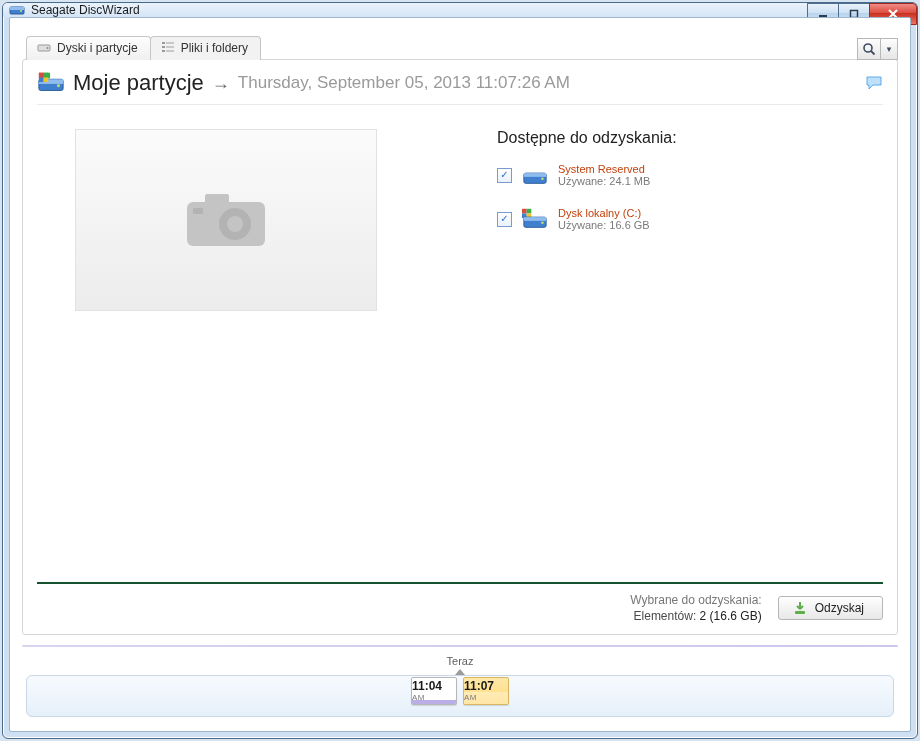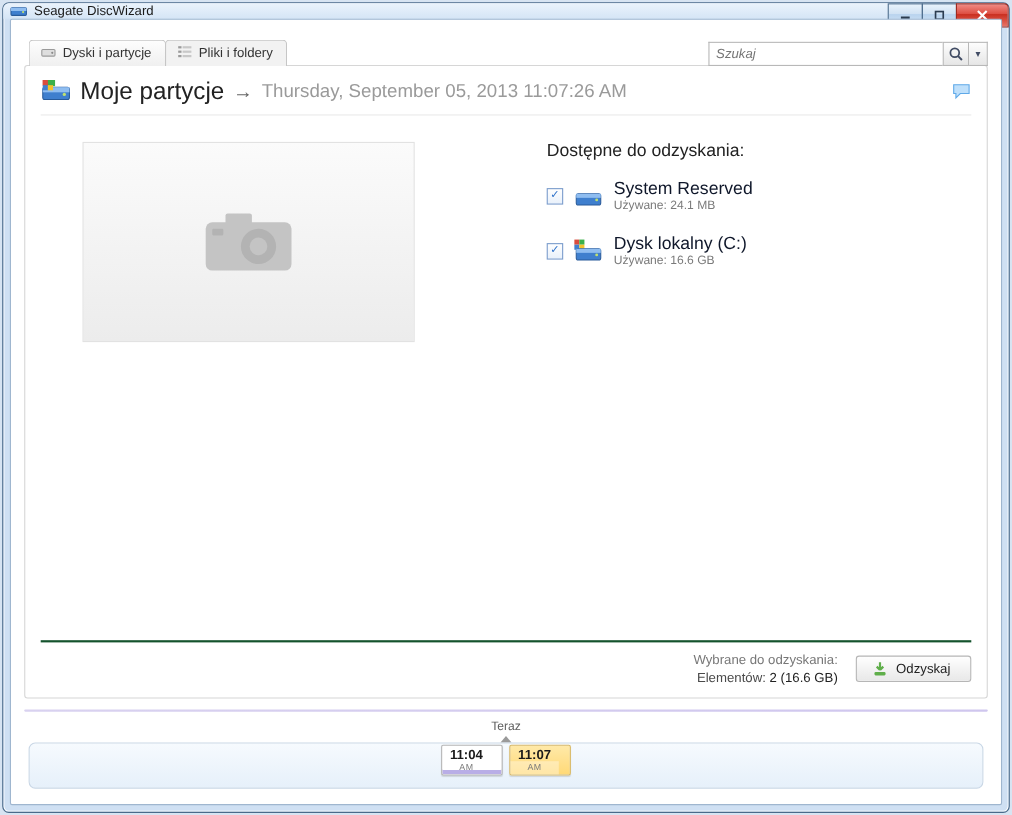--- a/index.html
+++ b/index.html
@@ -185,21 +185,21 @@
   }
   .chk {
     width: 13px; height: 13px;
     border: 1px solid #7a9ccc;
     background: linear-gradient(#fefefe, #e9f1fb);
     display: inline-flex; align-items: center; justify-content: center;
     color: #2a6fc9; font-size: 10px; line-height: 1;
   }
   .drive-icon { width: 26px; height: 20px; display:inline-flex; align-items:center; justify-content:center; }
   .part-text { display: flex; flex-direction: column; }
-  .part-name { font-size: 16px; color: #0f172a; }
+  .part-name { font-size: 11px; color: #c2410c; }
   .part-used { font-size: 11px; color: #7a7a7a; }
 
   .panel-footer {
     border-top: 2px solid #14532d;
     padding-top: 8px;
     display: flex; align-items: center; justify-content: flex-end;
     gap: 16px;
   }
   .summary { text-align: right; color: #4a4a4a; line-height: 1.35; }
   .summary .lbl { color: #777; }
@@ -243,22 +243,22 @@
   }
   .tl-chips {
     position: absolute; left: 50%; top: 22px; transform: translateX(-50%);
     display: flex; gap: 6px;
   }
   .chip {
     width: 44px;
     border: 1px solid #b7b7b7;
     border-radius: 2px;
     background: #ffffff;
-    text-align: center;
-    padding: 2px 10px 0 0;
+    text-align: left;
+    padding: 2px 0 0 0;
     box-shadow: 0 1px 1px rgba(0,0,0,.12);
   }
   .chip .ct { font-size: 12px; font-weight: bold; color: #1a1a1a; line-height: 1; }
   .chip .cp { font-size: 8px; color: #7a7a7a; letter-spacing: .5px; padding: 1px 0 2px 0; }
   .chip.active {
     background: linear-gradient(#ffe9a8, #ffd977);
     border-color: #d9b760;
   }
   .chip.active .cp { background: rgba(255,255,255,.35); }
   .chip:not(.active) {
@@ -324,21 +324,20 @@
                 <rect x="5" y="5" width="8" height="2" fill="#c8c8c8"></rect>
               <rect x="1" y="9" width="3" height="2" fill="#9a9a9a"></rect>
                 <rect x="5" y="9" width="8" height="2" fill="#c8c8c8"></rect>
             </svg>
           </span>
           <span>Pliki i foldery</span>
         </div>
       </div>
 
       <div class="search-wrap">
-        <input class="search-input" placeholder="Szukaj" style="">
         <div class="search-btn">
           <span>
             <svg width="14" height="14" viewBox="0 0 14 14">
               <circle cx="6" cy="6" r="4" fill="none" stroke="#414c64" stroke-width="1.6"></circle>
               <line x1="9" y1="9" x2="12.5" y2="12.5" stroke="#414c64" stroke-width="1.8"></line>
             </svg>
           </span>
         </div>
         <div class="search-dd">
           <span>▾</span>

